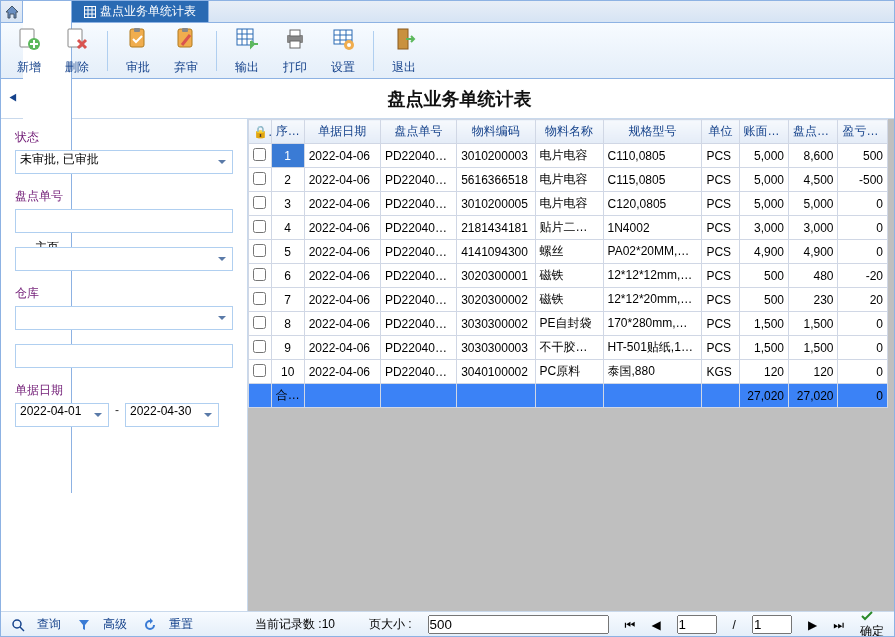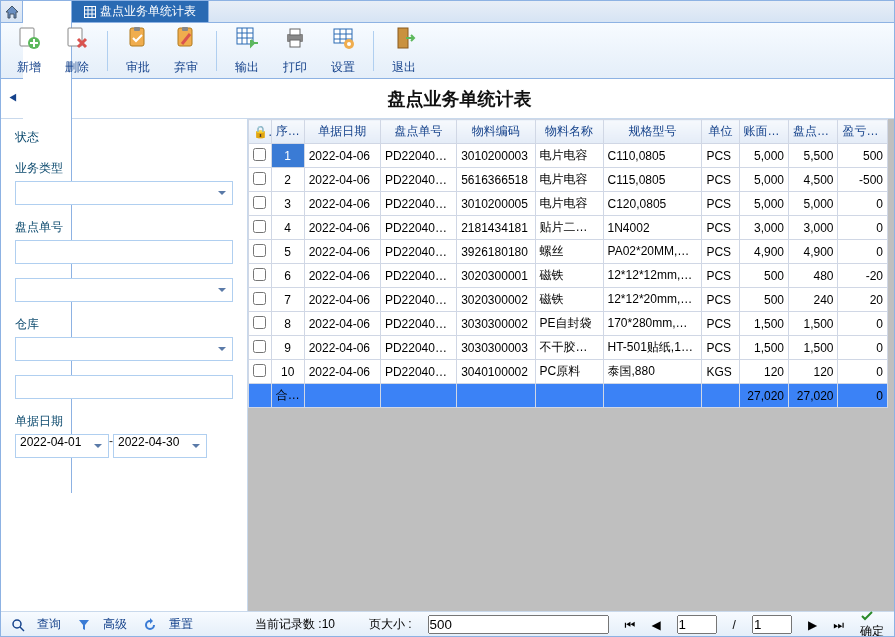--- a/index.html
+++ b/index.html
@@ -4,34 +4,34 @@
 <style>
 * { box-sizing: border-box; margin: 0; padding: 0; }
 body { font-family: "Microsoft YaHei", SimSun, Arial, sans-serif; font-size: 12px; background: #fff; width: 895px; height: 637px; overflow: hidden; border: 1px solid #8db2e3; }
 .tabbar { height: 22px; background: linear-gradient(#e8eef7,#d6e4f4); border-bottom: 1px solid #8db2e3; display: flex; align-items: stretch; }
 .tabbar .home { width: 22px; display: flex; align-items: center; justify-content: center; border-right: 1px solid #8db2e3; }
 .tabbar .tab { padding: 0 12px; display: flex; align-items: center; border-right: 1px solid #8db2e3; gap: 4px; }
 .tabbar .tab.main { background: #fff; color: #000; font-family: Liberation Mono, monospace; }
 .tabbar .tab.active { background: #2a6ab3; color: #fff; }
 .tabbar .tab.active .grid-icon rect { stroke: #fff; fill: #2a6ab3; }
 .toolbar { height: 56px; background: linear-gradient(#f7fbff,#e4eef9); border-bottom: 1px solid #8db2e3; display: flex; align-items: center; padding: 0 6px; gap: 4px; }
-.toolbar .tbtn { width: 44px; height: 50px; display: flex; flex-direction: column; align-items: center; justify-content: space-between; gap: 8px; border-radius: 3px; cursor: pointer; }
+.toolbar .tbtn { width: 44px; height: 50px; display: flex; flex-direction: column; align-items: center; justify-content: flex-end; gap: 8px; border-radius: 3px; cursor: pointer; }
 .toolbar .tbtn .lbl { font-size: 12px; color: #15428b; }
 .toolbar .sep { width: 1px; height: 40px; background: #b0cff0; margin: 0 4px; }
 .title-row { height: 40px; display: flex; align-items: center; border-bottom: 1px solid #c9d9ec; }
 .title-row .collapse { width: 24px; text-align: center; color: #15428b; cursor: pointer; font-size: 14px; }
 .title-row .title { flex: 1; text-align: center; font-size: 18px; font-weight: bold; color: #111; }
 .main { display: flex; height: 492px; }
 .sidebar { width: 247px; border-right: 1px solid #c9d9ec; padding: 10px 14px; overflow: auto; }
 .sidebar .fld { margin-bottom: 14px; }
-.sidebar .fld .lab { color: #0c4a6e; margin-bottom: 4px; }
+.sidebar .fld .lab { color: #701a75; margin-bottom: 4px; }
 .sidebar .fld .ctrl { width: 100%; height: 24px; border: 1px solid #b0cff0; background: #fff; padding: 0 20px 0 4px; position: relative; }
 .sidebar .fld .dd { position: relative; }
 .sidebar .fld .dd::after { content: ""; position: absolute; right: 6px; top: 9px; border: 4px solid transparent; border-top-color: #5a7aa8; }
-.sidebar .date-row { display: flex; align-items: flex-start; }
+.sidebar .date-row { display: flex; align-items: flex-start; gap: 6px; }
 .sidebar .date-row .ctrl { width: 94px; }
 .sidebar .date-row .dash { color: #333; }
 .sidebar .scheme { color: #d9001b; margin: 6px 0 4px; cursor: pointer; }
 .content { flex: 1; display: flex; flex-direction: column; overflow: hidden; }
 .grid-wrap { flex: 1; overflow: auto; background: #bfbfbf; }
 table.grid { border-collapse: collapse; background: #fff; width: 640px; table-layout: fixed; }
 table.grid th, table.grid td { border: 1px solid #d0d7e5; padding: 3px 4px; height: 20px; font-size: 12px; white-space: nowrap; overflow: hidden; text-overflow: ellipsis; }
 table.grid th { background: linear-gradient(#f6f9fd,#e4ecf7); color: #15428b; font-weight: normal; text-align: center; position: sticky; top: 0; }
 table.grid td.num { text-align: right; }
 table.grid td.ctr { text-align: center; }
@@ -155,24 +155,21 @@
 <div class="title-row">
   <div class="collapse">⯇</div>
   <div class="title">盘点业务单统计表</div>
 </div>
 
 <div class="main">
 
   <div class="sidebar">
     <div class="fld">
       <div class="lab">状态</div>
-    </div>
-    <div class="fld">
-      <div class="lab">业务类型</div>
-      <div class="ctrl dd"><span></span></div>
+      <div class="ctrl dd"><span>未审批, 已审批</span></div>
     </div>
     <div class="fld">
       <div class="lab">盘点单号</div>
       <div class="ctrl"><span></span></div>
     </div>
     <div class="fld">
       <div class="ctrl dd"><span></span></div>
     </div>
     <div class="fld">
       <div class="lab">仓库</div>
@@ -227,21 +224,21 @@
             <tr class="sel">
               <td class="ctr"><input type="checkbox" style=""></td>
               <td class="ctr seq">1</td>
               <td>2022-04-06</td>
               <td>PD22040001</td>
               <td>3010200003</td>
               <td>电片电容</td>
               <td>C110,0805</td>
               <td>PCS</td>
               <td class="num">5,000</td>
-              <td class="num">5,500</td>
+              <td class="num">8,600</td>
               <td class="num">500</td>
             </tr>
             <tr>
               <td class="ctr"><input type="checkbox" style=""></td>
               <td class="ctr seq">2</td>
               <td>2022-04-06</td>
               <td>PD22040001</td>
               <td>5616366518</td>
               <td>电片电容</td>
               <td>C115,0805</td>
@@ -274,21 +271,21 @@
               <td>PCS</td>
               <td class="num">3,000</td>
               <td class="num">3,000</td>
               <td class="num">0</td>
             </tr>
             <tr>
               <td class="ctr"><input type="checkbox" style=""></td>
               <td class="ctr seq">5</td>
               <td>2022-04-06</td>
               <td>PD22040001</td>
-              <td>3926180180</td>
+              <td>4141094300</td>
               <td>螺丝</td>
               <td>PA02*20MM,镀叻</td>
               <td>PCS</td>
               <td class="num">4,900</td>
               <td class="num">4,900</td>
               <td class="num">0</td>
             </tr>
             <tr>
               <td class="ctr"><input type="checkbox" style=""></td>
               <td class="ctr seq">6</td>
@@ -305,21 +302,21 @@
             <tr>
               <td class="ctr"><input type="checkbox" style=""></td>
               <td class="ctr seq">7</td>
               <td>2022-04-06</td>
               <td>PD22040001</td>
               <td>3020300002</td>
               <td>磁铁</td>
               <td>12*12*20mm,方形</td>
               <td>PCS</td>
               <td class="num">500</td>
-              <td class="num">240</td>
+              <td class="num">230</td>
               <td class="num">20</td>
             </tr>
             <tr>
               <td class="ctr"><input type="checkbox" style=""></td>
               <td class="ctr seq">8</td>
               <td>2022-04-06</td>
               <td>PD22040001</td>
               <td>3030300002</td>
               <td>PE自封袋</td>
               <td>170*280mm,单透</td>

